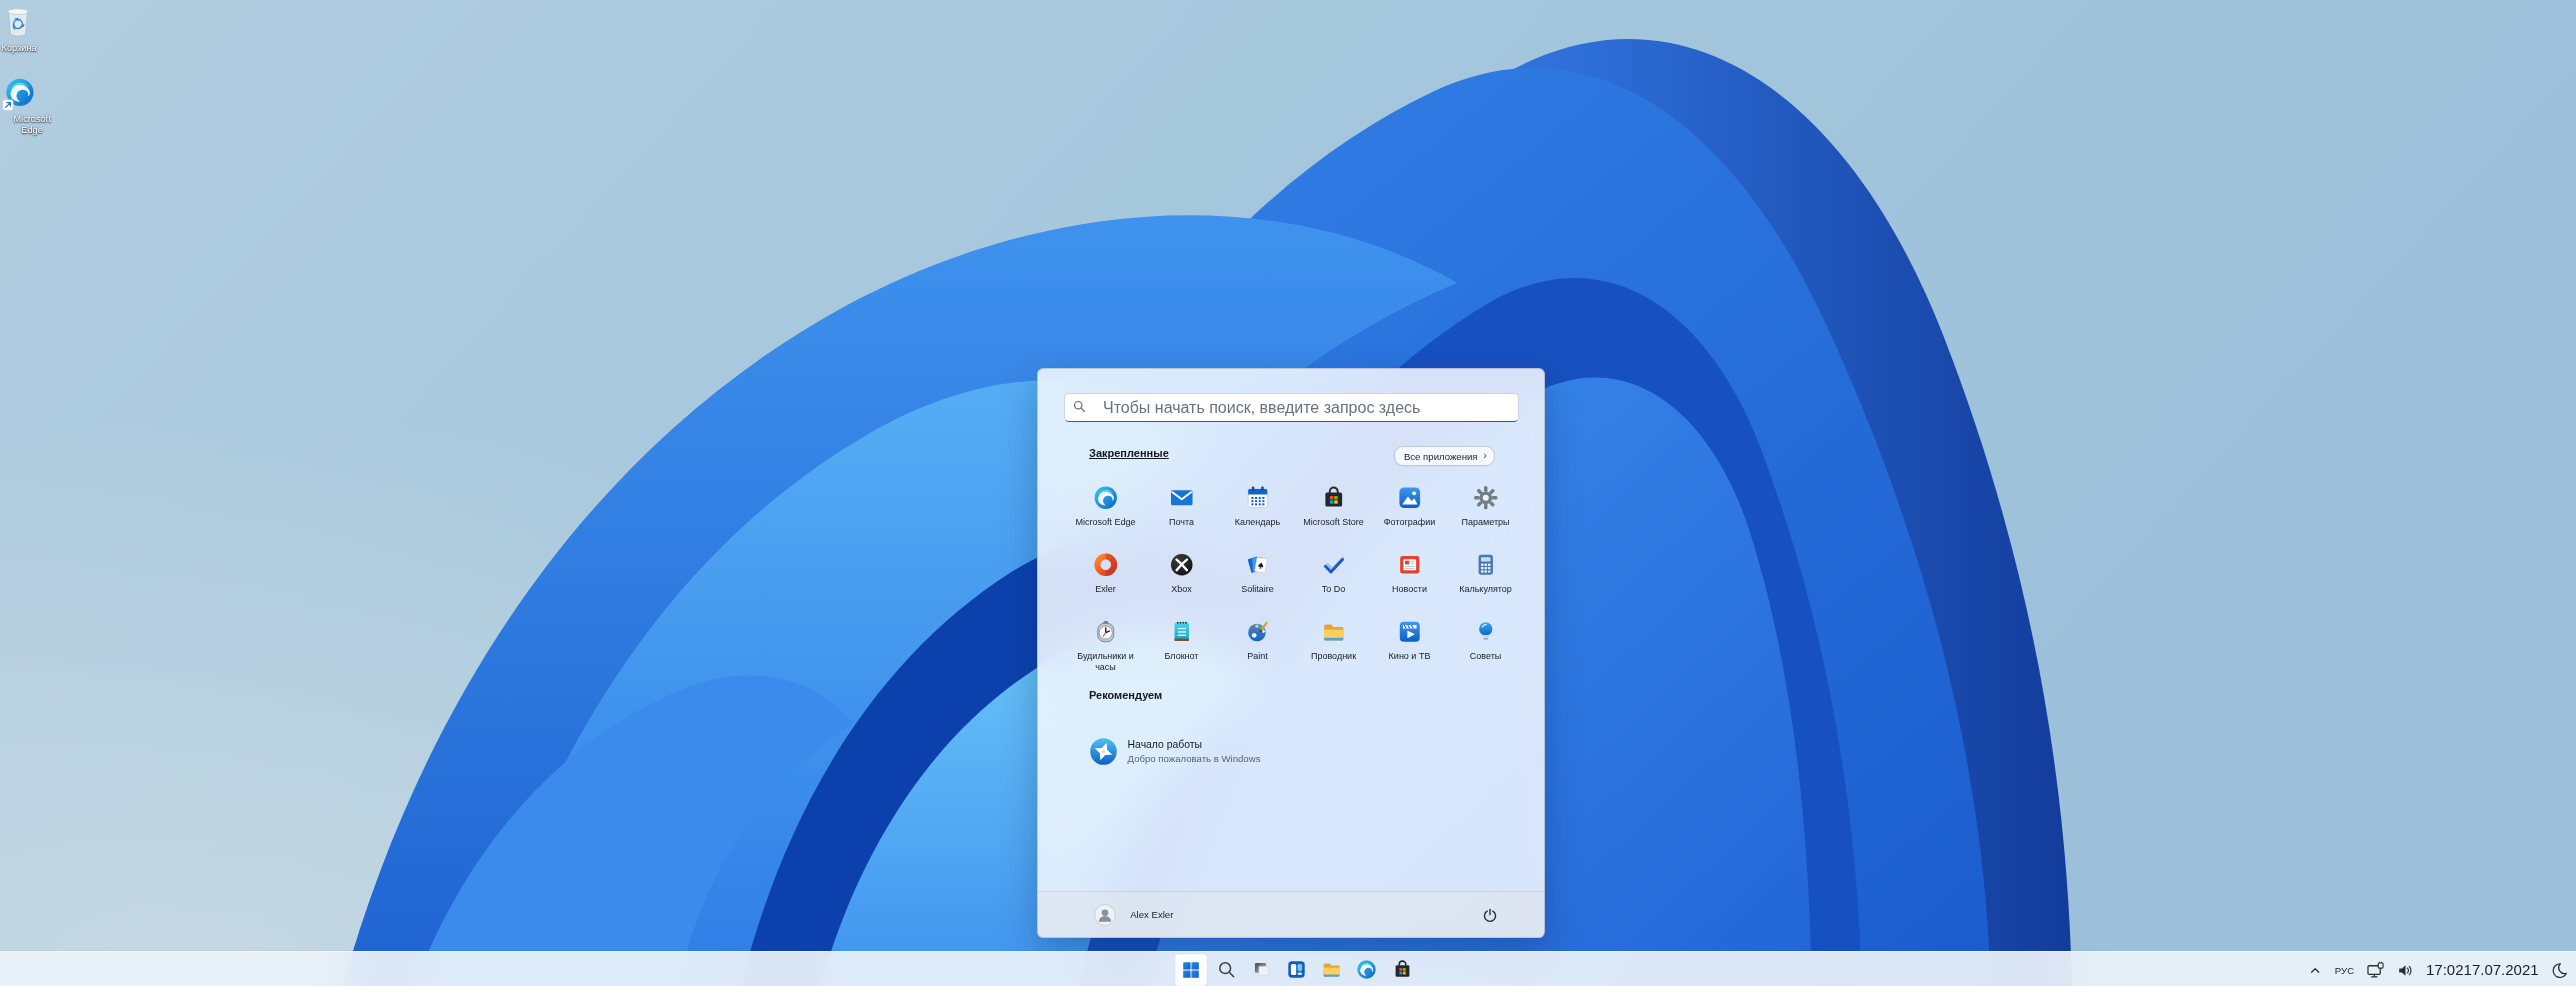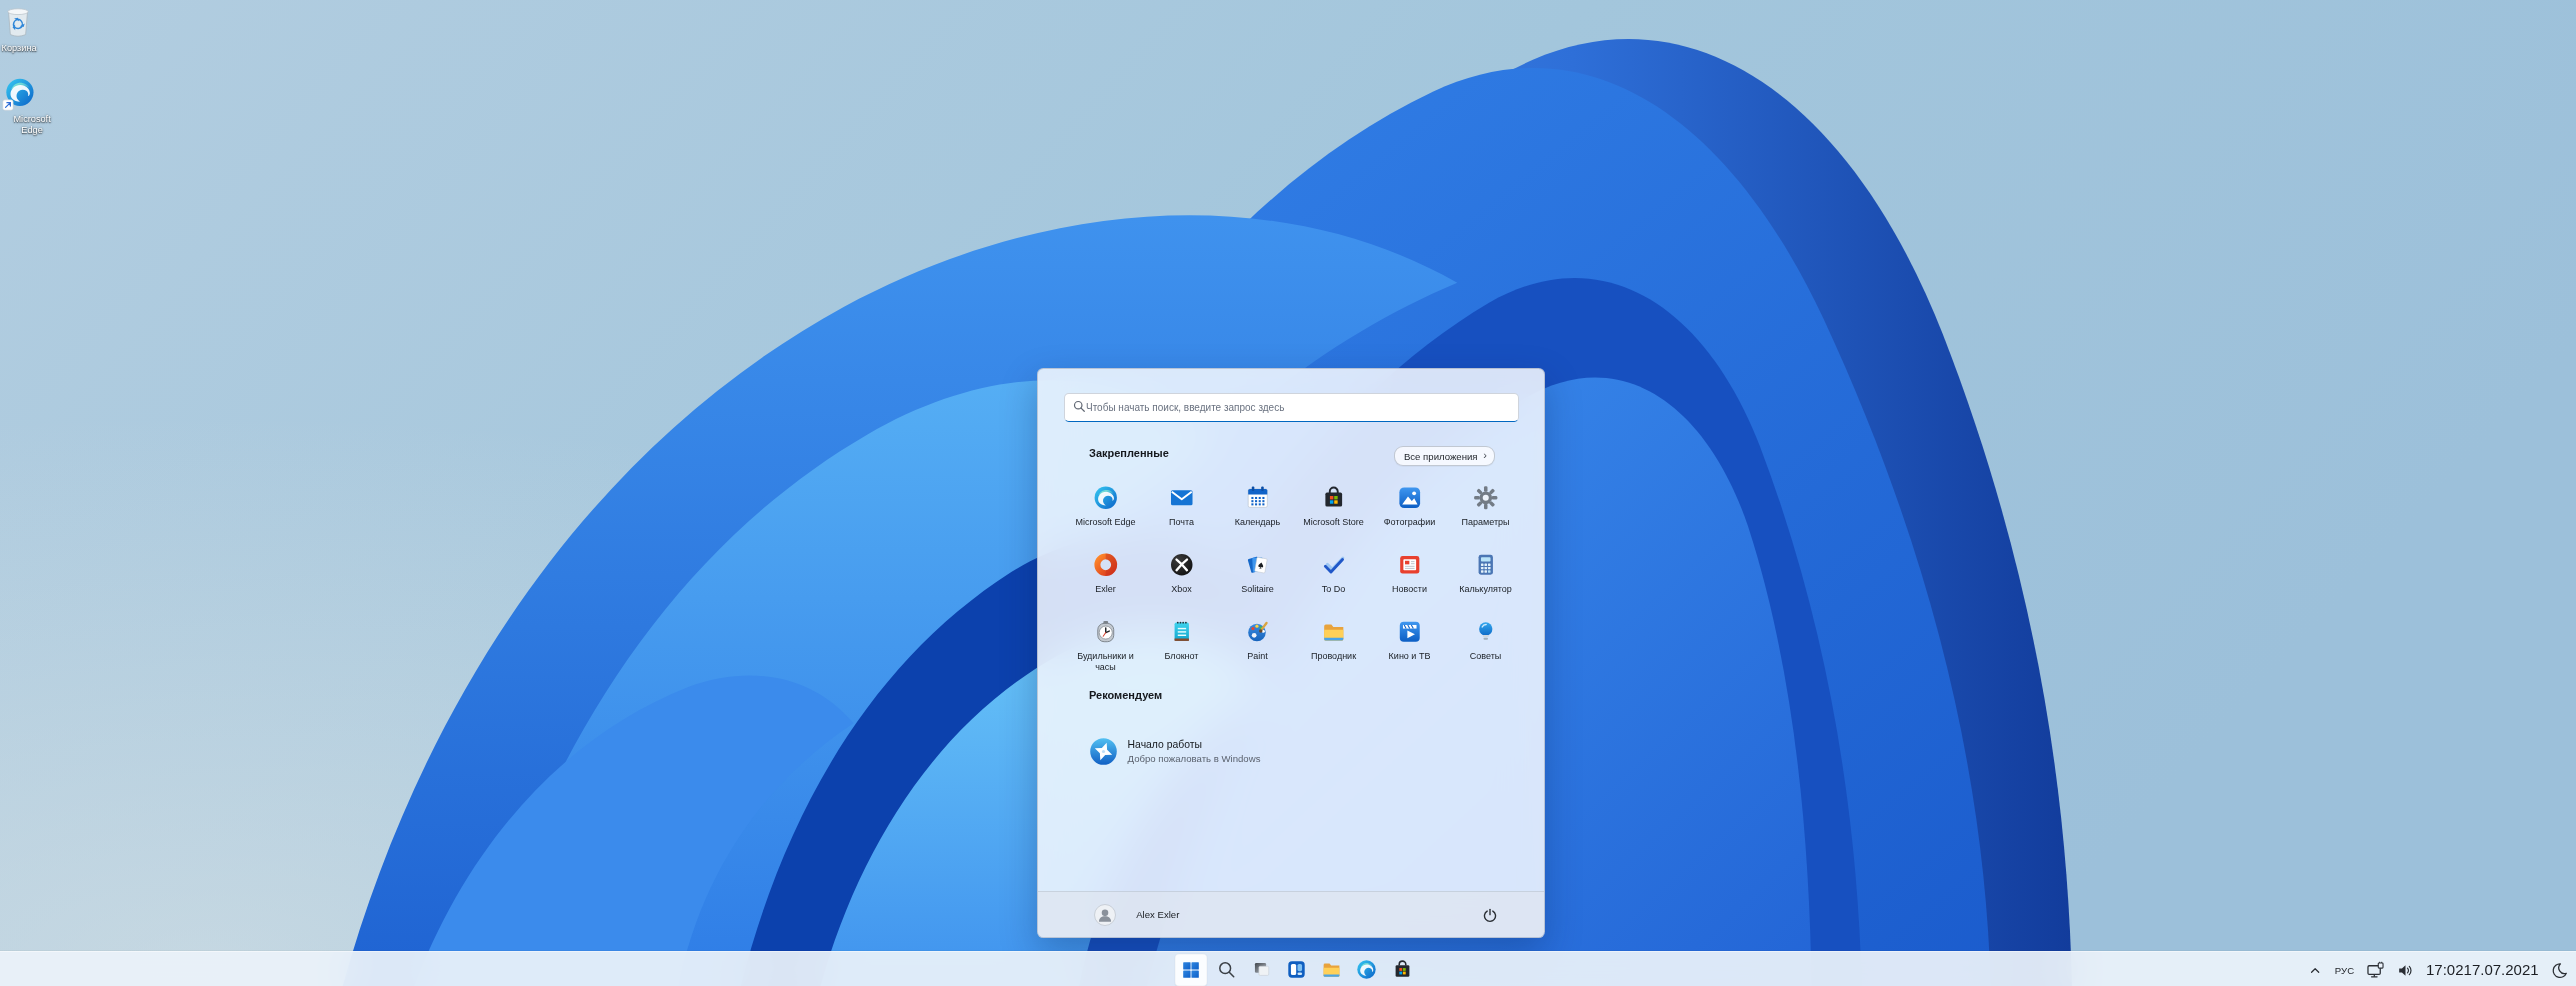--- a/index.html
+++ b/index.html
@@ -16,46 +16,46 @@
                        text-shadow:0 0.8px 1.6px rgba(0,0,0,.75), 0 0 2.4px rgba(0,0,0,.45); }
 
   
   #start-menu { position:absolute; left:1037px; top:368px; width:508px; height:570px;
                 background:rgba(242,246,252,.88); backdrop-filter:blur(22px) saturate(1.25);
                 border:0.8px solid rgba(120,130,145,.35); border-radius:6.4px;
                 box-shadow:0 14.3px 36px rgba(0,30,80,.28); }
   #search-row { position:absolute; left:25.5px; right:25.5px; top:24px; height:29px;
                 background:#fff; border:0.8px solid #cfd4dc; border-bottom:1.6px solid #0067c0;
                 border-radius:4.8px; display:flex; align-items:center; padding:0 8.8px; }
-  #search-input { border:none; outline:none; background:transparent; flex:1; margin-left:0;
-                  font-size:10px; font-family:"Liberation Sans",sans-serif; color:#1a1d22; }
+  #search-input { border:none; outline:none; background:transparent; flex:1; margin-left:17px;
+                  font-size:16px; font-family:"Liberation Sans",sans-serif; color:#1a1d22; }
   #search-input::placeholder { color:#6a7280; }
   .sec-header { position:absolute; font-size:11px; font-weight:700; color:#15181d; }
-  #pinned-header { left:51px; top:78px; }
+  #pinned-header { left:51px; top:78px;text-decoration:underline; }
   #rec-header { left:51px; top:320px; }
   #all-apps-btn { position:absolute; top:77px; right:49px; height:20px; padding:0 7.2px 0 8.8px;
                   background:rgba(255,255,255,.75); border:0.8px solid rgba(130,140,155,.45); border-radius:9px;
                   font-size:9.6px; color:#1d2127; display:flex; align-items:center; gap:5.6px;
                   box-shadow:0 0.8px 0.8px rgba(0,0,0,.05); cursor:pointer; }
   #all-apps-btn .chev { font-size:11px; line-height:1; color:#444a52; transform:translateY(-0.8px); }
   #pinned-grid { position:absolute; left:29.5px; top:110px; width:459px; display:grid;
                  grid-template-columns:repeat(6,76px); grid-auto-rows:67px; }
   .tile { display:flex; flex-direction:column; align-items:center; padding-top:6.4px; border-radius:3.2px; cursor:pointer; }
   .tile .ticon { width:25.5px; height:25.5px; }
   .tile .tlabel { margin-top:6.4px; width:76px; font-size:9px; line-height:10.7px; color:#1a1e24; text-align:center; }
   #rec-list { position:absolute; left:40px; top:360px; }
   .rec-item { width:239px; height:45px; display:flex; align-items:center; border-radius:3.2px; cursor:pointer; }
   .rec-item .ricon { width:29px; height:29px; margin-left:11px; }
   .rec-item .rtext { margin-left:9.6px; }
   .rec-item .rtitle { font-size:10.4px; color:#15181d; }
   .rec-item .rsub { font-size:9.6px; color:#5b626e; margin-top:2.4px;text-align:right; }
   #menu-footer { position:absolute; left:0; right:0; bottom:0; height:46px;
                  background:rgba(222,229,239,.68); border-top:0.8px solid rgba(100,110,125,.18);
                  border-radius:0 0 6.4px 6.4px; display:flex; align-items:center; }
-  #user-btn { display:flex; align-items:center; gap:20px; margin-left:53px; padding:3.2px 8px 3.2px 3.2px; border-radius:3.2px; cursor:pointer; }
+  #user-btn { display:flex; align-items:center; gap:14px; margin-left:53px; padding:3.2px 8px 3.2px 3.2px; border-radius:3.2px; cursor:pointer; }
   #user-avatar { width:22px; height:22px; border-radius:50%; background:#eef1f5; border:0.8px solid #c9cfd7;
                  display:flex; align-items:center; justify-content:center; }
   #user-name { font-size:9.6px; color:#1a1d22; }
   #power-btn { position:absolute; right:41px; top:10.4px; width:25.5px; height:25.5px; border-radius:3.2px;
                display:flex; align-items:center; justify-content:center; cursor:pointer; }
 
   
   #taskbar { position:absolute; left:0; right:0; bottom:0; height:36px;
              background:rgba(235,242,250,.93); backdrop-filter:blur(19px);
              border-top:0.8px solid rgba(255,255,255,.45); box-shadow:0 -0.8px 0 rgba(0,0,0,.04); }

